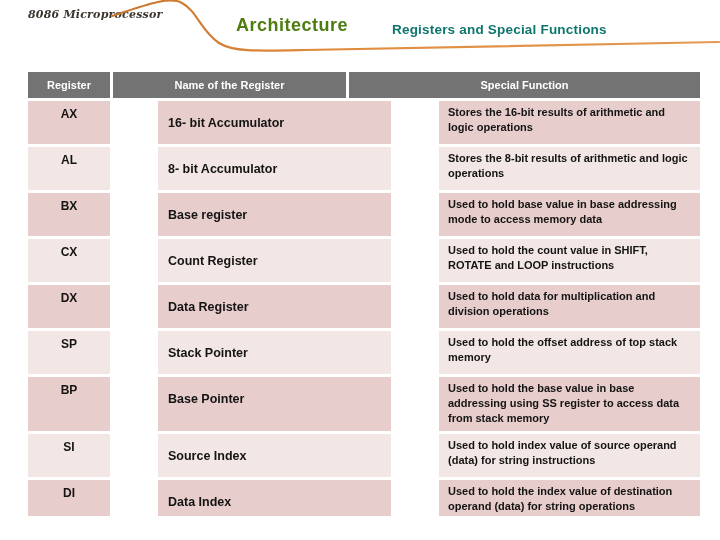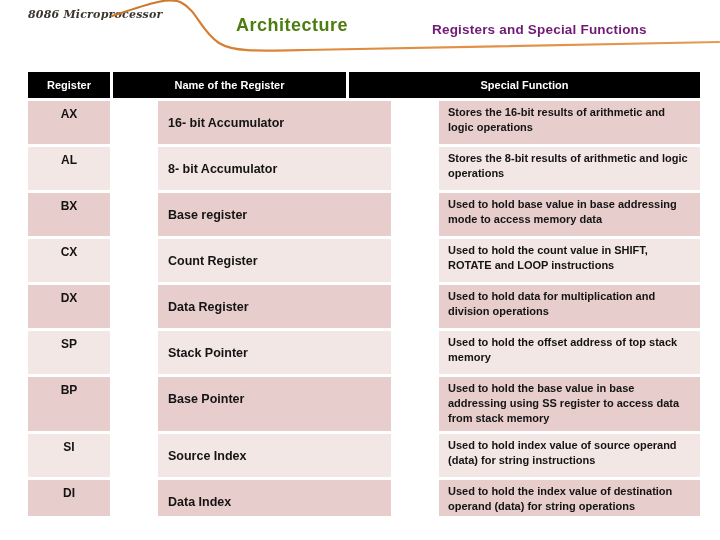--- a/index.html
+++ b/index.html
@@ -16,31 +16,31 @@
     font-style:italic; font-weight:bold;
     font-size:11px; color:#3a352e; letter-spacing:0.2px;
   }
   .swoosh { position:absolute; left:0; top:0; pointer-events:none; }
   .title {
     position:absolute; left:236px; top:15px;
     font-size:18px; font-weight:bold; color:#4d7c0f;
     letter-spacing:0.5px;
   }
   .subtitle {
-    position:absolute; left:432px; top:22px;
-    font-size:13.5px; font-weight:bold; color:#701a75;
+    position:absolute; left:392px; top:22px;
+    font-size:13.5px; font-weight:bold; color:#0f766e;
     letter-spacing:0.2px;
   }
   .regtable { position:absolute; left:28px; top:72px; width:672px; }
   .row { display:flex; column-gap:3px; margin-bottom:3px; }
   .c1 { width:82px;  flex:none; }
   .c2 { width:233px; flex:none; }
   .c3 { flex:1; }
   .head .hcell {
-    background:#000000; color:#ffffff;
+    background:#737373; color:#ffffff;
     font-size:11px; font-weight:bold;
     height:26px; display:flex; align-items:center; justify-content:center;
   }
   .cell { overflow:hidden; box-sizing:border-box; }
   #rows .row { height:43px;gap:48px; }
   #rows .row:nth-child(7) { height:54px; }
   #rows .row:nth-child(9) { height:36px; }
   
   #rows .row:nth-child(odd)  .cell { background:#e7cdcb; }
   #rows .row:nth-child(even) .cell { background:#f3e7e5; }

